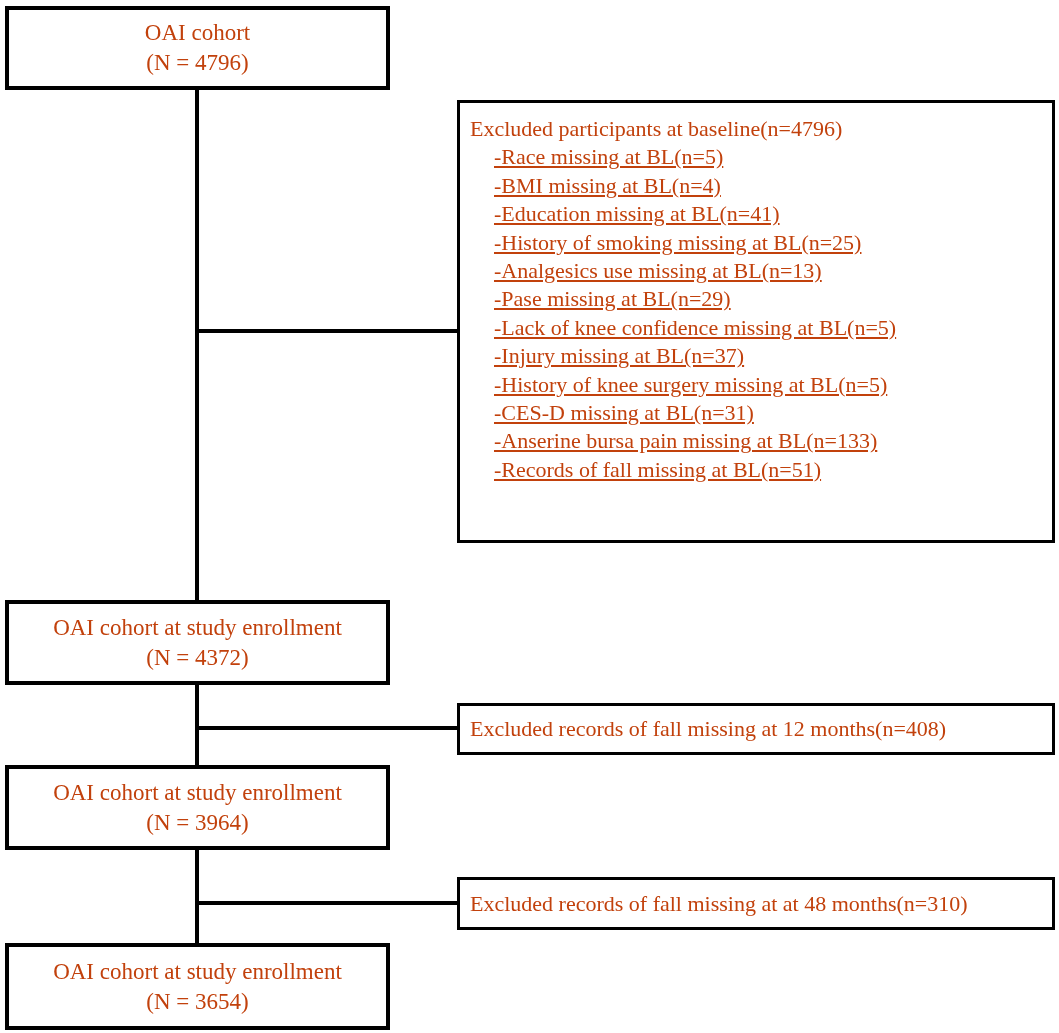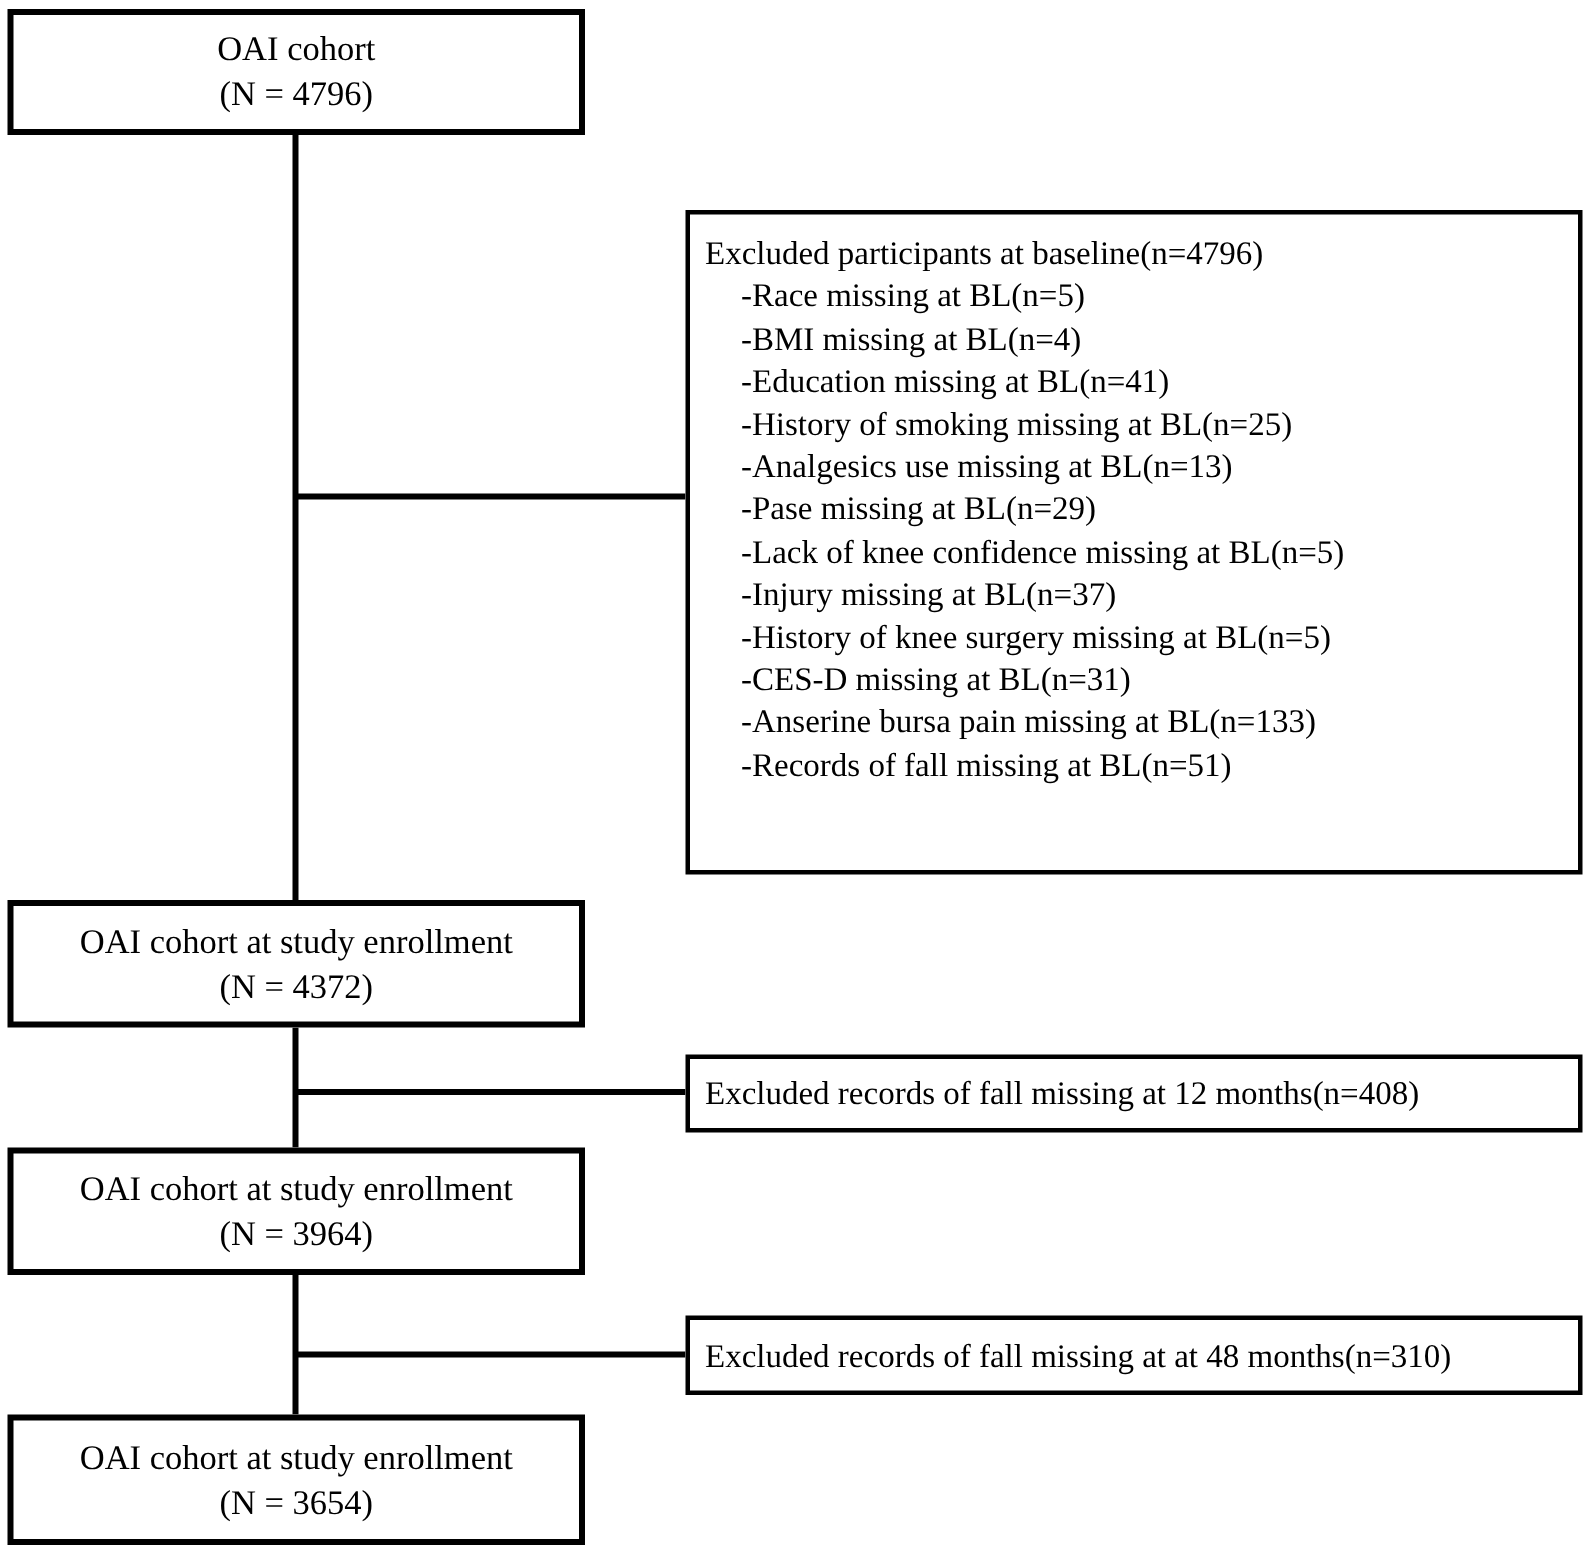--- a/index.html
+++ b/index.html
@@ -6,21 +6,21 @@
     margin: 0;
     padding: 0;
     background: #ffffff;
   }
   .canvas {
     position: relative;
     width: 1059px;
     height: 1033px;
     background: #ffffff;
     font-family: "Liberation Serif", serif;
-    color: #000000;
+    color: #c2410c;
     overflow: hidden;
   }
   .box {
     position: absolute;
     box-sizing: border-box;
     background: #ffffff;
   }
   .main-box {
     border: 4px solid #000000;
     display: flex;
@@ -31,25 +31,25 @@
     font-size: 23px;
     line-height: 30px;
   }
   .side-box {
     border: 3px solid #000000;
     font-size: 22px;
   }
   .big-box {
     padding: 12px 8px 0 10px;
     line-height: 28.4px;
-    margin-top: 40px;
   }
   .big-box .item {
     margin-left: 24px;
     white-space: nowrap;
+    text-decoration: underline;
   }
   .big-box .title {
     white-space: nowrap;
   }
   .small-side {
     display: flex;
     align-items: center;
     padding-left: 10px;
     white-space: nowrap;
   }

